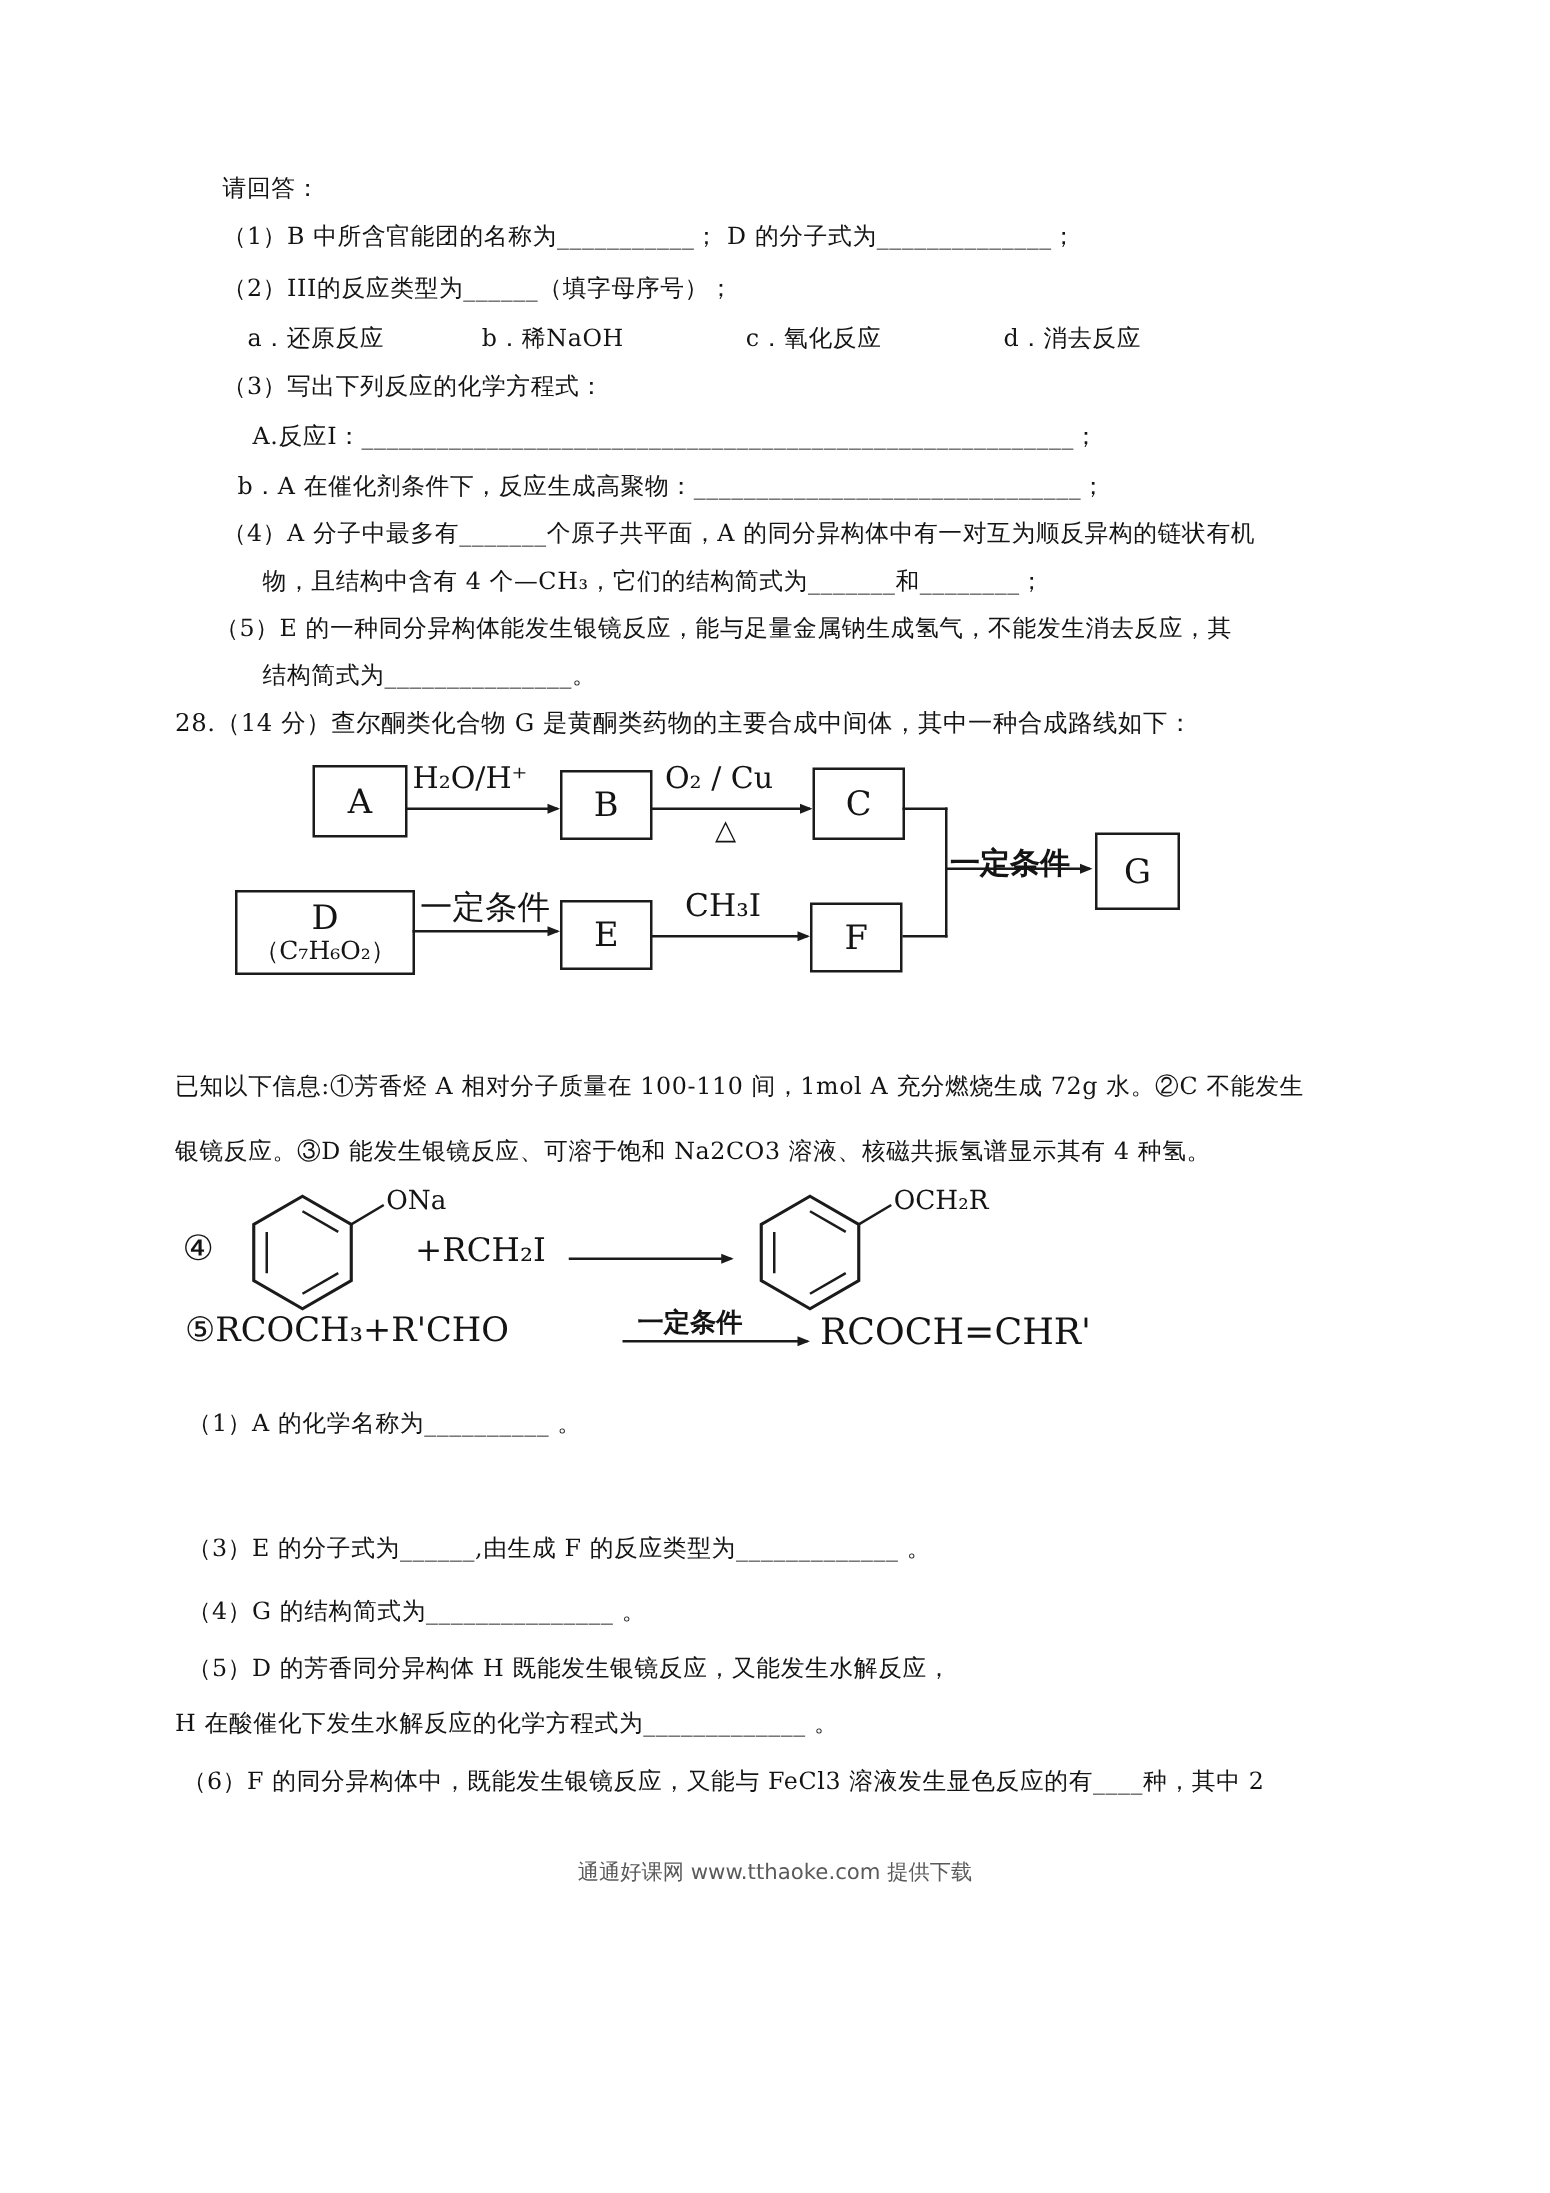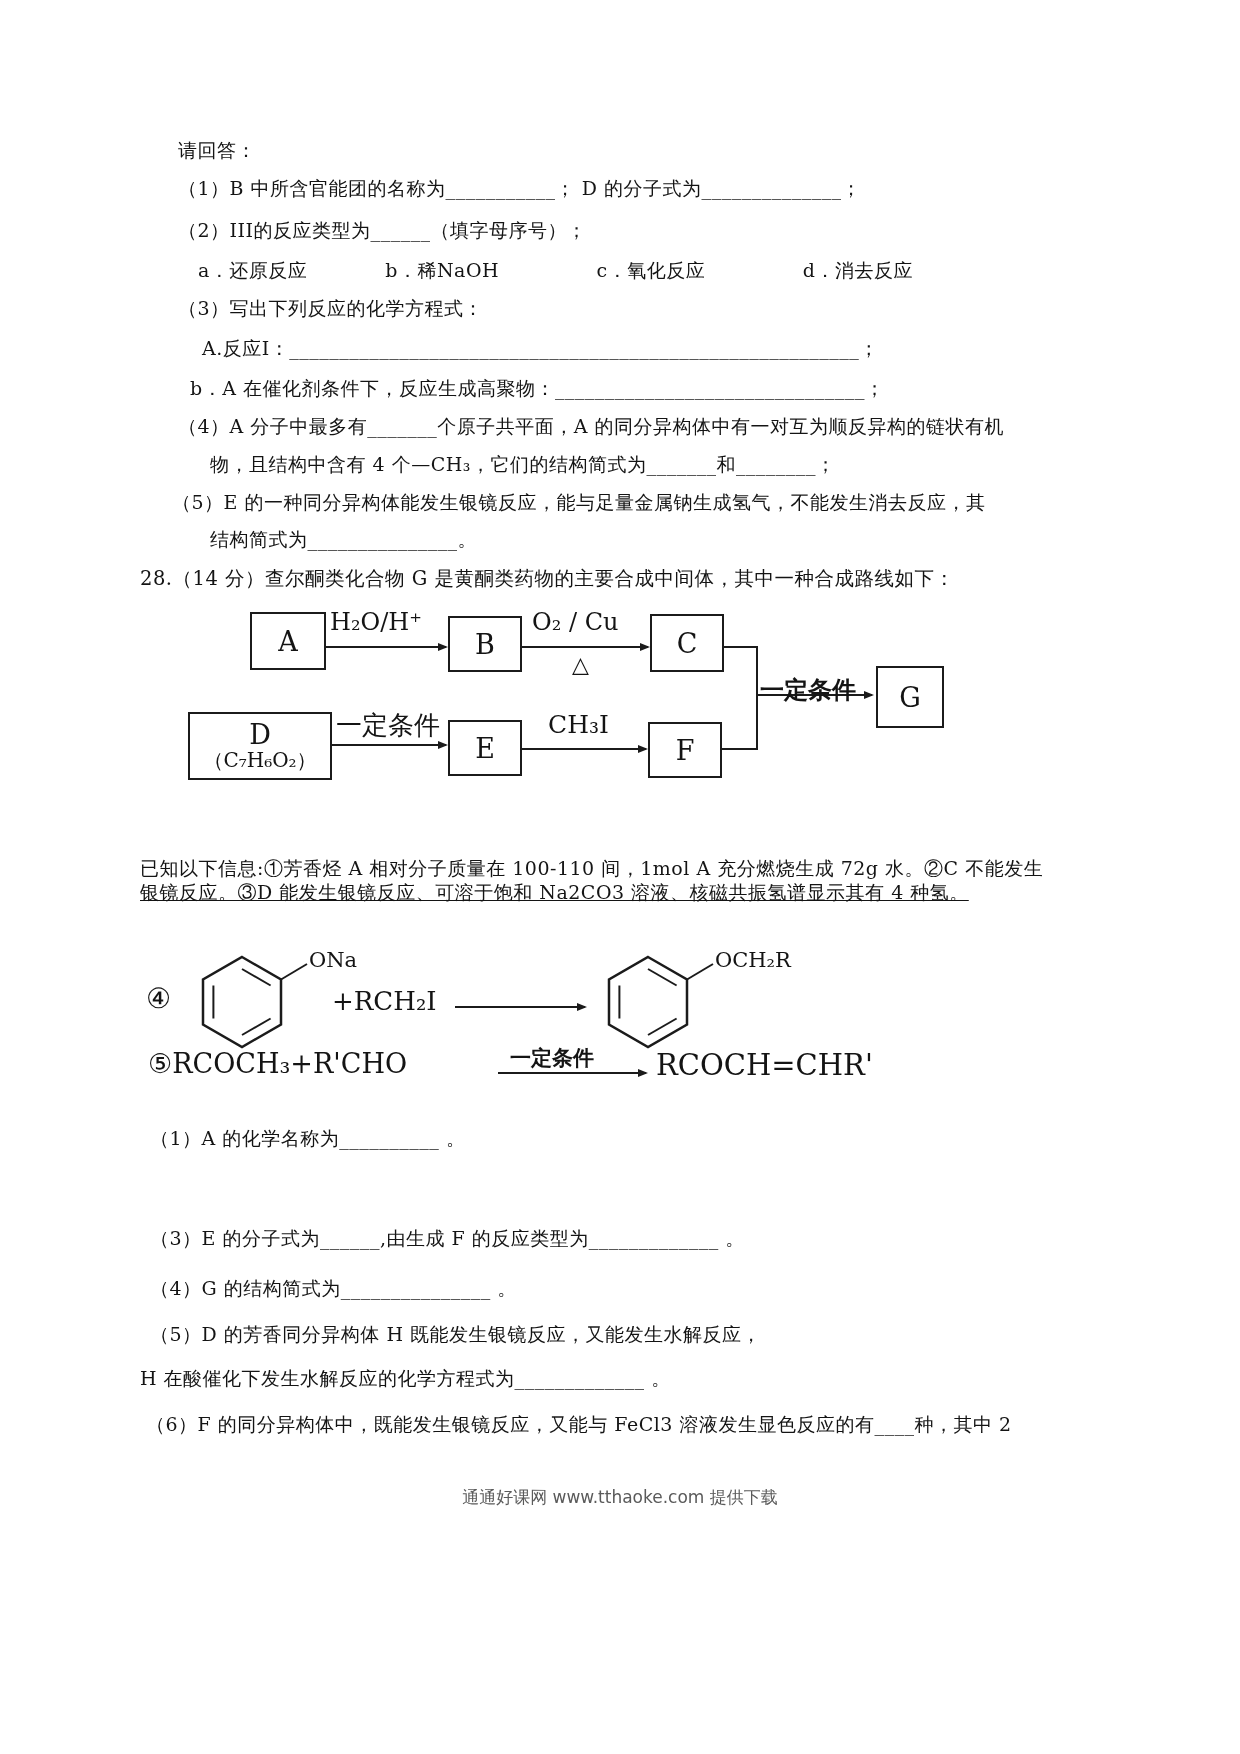--- a/index.html
+++ b/index.html
@@ -95,21 +95,21 @@
   <div class="box" style="left:448px;top:720px;width:70px;height:52px;">
       <span>E</span>
     </div>
   <div class="arrow" style="left:520px;top:748px;width:126px;"></div>
   <div class="rlabel" style="left:548px;top:710px;font-size:25px;">CH₃I</div>
   <div class="box" style="left:648px;top:722px;width:70px;height:52px;">
       <span>F</span>
     </div>
 
   <div class="line" style="left:140px;top:856px;">已知以下信息:①芳香烃 A 相对分子质量在 100-110 间，1mol A 充分燃烧生成 72g 水。②C 不能发生</div>
-  <div class="line" style="left:140px;top:880px;text-decoration:underline;">银镜反应。③D 能发生银镜反应、可溶于饱和 Na2CO3 溶液、核磁共振氢谱显示其有 4 种氢。</div>
+  <div class="line" style="left:140px;top:908px;">银镜反应。③D 能发生银镜反应、可溶于饱和 Na2CO3 溶液、核磁共振氢谱显示其有 4 种氢。</div>
 
   <div class="chem" style="left:146px;top:982px;font-size:28px;">④</div>
 
   <svg style="position:absolute;left:182px;top:942px;" width="170" height="115" viewBox="0 0 170 115">
     <polygon points="60,15 99,37.5 99,82.5 60,105 21,82.5 21,37.5" fill="none" stroke="#1b1b1b" stroke-width="2.5"></polygon>
     <line x1="60" y1="27" x2="88.6" y2="43.5" stroke="#1b1b1b" stroke-width="2"></line>
     <line x1="88.6" y1="76.5" x2="60" y2="93" stroke="#1b1b1b" stroke-width="2"></line>
     <line x1="31.4" y1="43.5" x2="31.4" y2="76.5" stroke="#1b1b1b" stroke-width="2"></line>
     <line x1="99" y1="37.5" x2="125" y2="22" stroke="#1b1b1b" stroke-width="2"></line>
   </svg>

